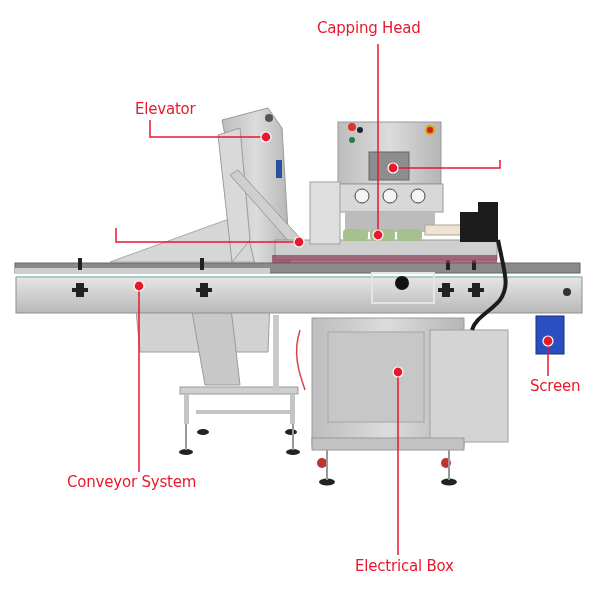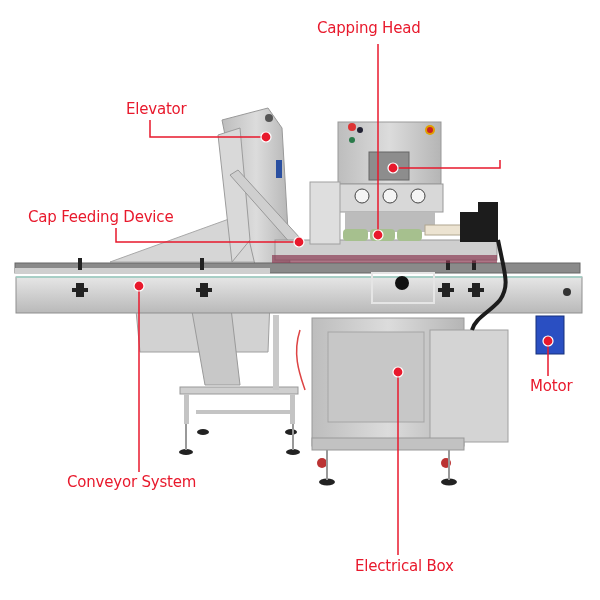--- a/index.html
+++ b/index.html
@@ -140,18 +140,17 @@
       <circle cx="266" cy="137" r="5"></circle>
       <circle cx="299" cy="242" r="5"></circle>
       <circle cx="393" cy="168" r="5"></circle>
       <circle cx="548" cy="341" r="5"></circle>
       <circle cx="139" cy="286" r="5"></circle>
       <circle cx="398" cy="372" r="5"></circle>
     </g>
   </svg>
 
   <div class="label" style="left:317px;top:19px;">Capping Head</div>
-  <div class="label" style="left:126px;top:100px;">Elevator</div>
-  <div class="label" style="left:28px;top:208px;">Cap Feeding Device</div>
-  <div class="label" style="left:530px;top:377px;">Motor</div>
+  <div class="label" style="left:135px;top:100px;">Elevator</div>
+  <div class="label" style="left:530px;top:377px;">Screen</div>
   <div class="label" style="left:355px;top:557px;">Electrical Box</div>
   <div class="label" style="left:67px;top:473px;">Conveyor System</div>
 </div>
 
 </body></html>

